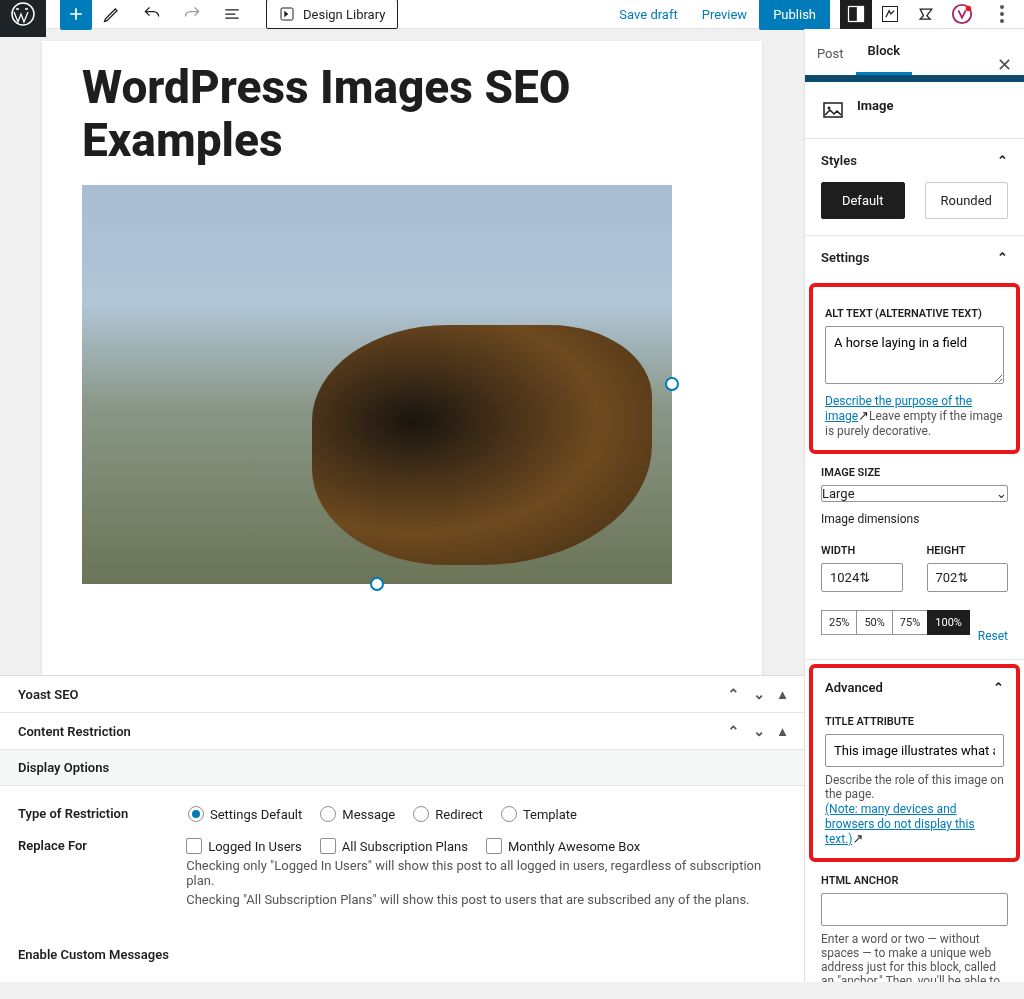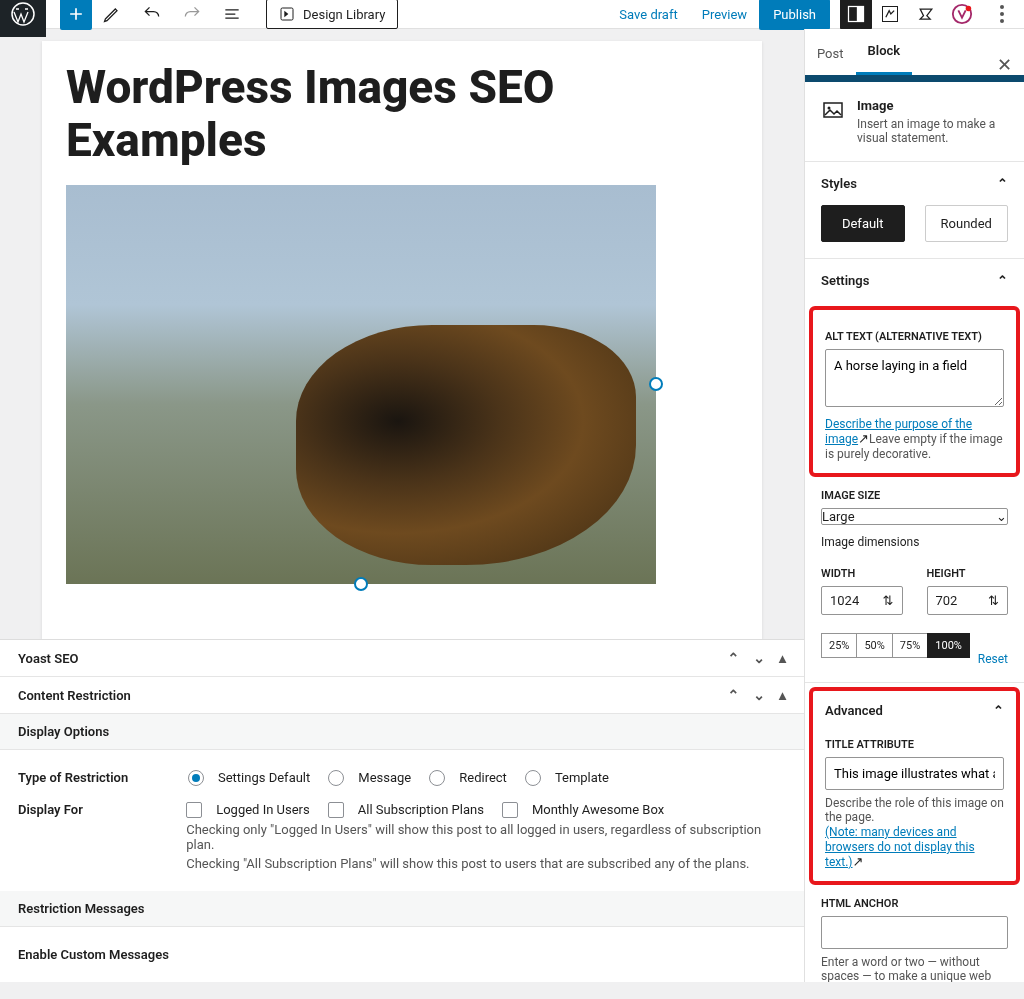--- a/index.html
+++ b/index.html
@@ -17,21 +17,21 @@
 .preview { color: #007cba; padding: 8px 12px; font-size: 13px; }
 .publish { background: #007cba; color: #fff; padding: 8px 14px; font-size: 13px; border-radius: 2px; }
 .settings-btn { width: 32px; height: 32px; background: #1e1e1e; color: #fff; display: flex; align-items: center; justify-content: center; margin-left: 10px; border-radius: 2px; }
 .top-plugin { width: 24px; height: 24px; margin: 0 6px; display:flex; align-items:center; justify-content:center; }
 .kebab { width: 24px; margin: 0 10px; display:flex; align-items:center; justify-content:center; }
 
 
 .layout { display: flex; height: calc(999px - 46px); }
 .editor-col { flex: 1; display: flex; flex-direction: column; overflow: hidden; }
 .canvas-wrap { flex: 1; display: flex; justify-content: center; padding-top: 12px; overflow: hidden; }
-.canvas { width: 720px; background: #fff; box-shadow: 0 1px 3px rgba(0,0,0,0.1); padding: 20px 24px; position: relative; }
+.canvas { width: 720px; background: #fff; box-shadow: 0 1px 3px rgba(0,0,0,0.1); padding: 20px 40px; position: relative; }
 .post-title { font-size: 46px; font-weight: 800; line-height: 1.15; }
 
 
 .block-toolbar { position: absolute; top: 174px; left: 100px; background: #fff; border: 1px solid #1e1e1e; display: flex; height: 38px; align-items: center; }
 .bt-item { width: 38px; height: 38px; display: flex; align-items: center; justify-content: center; border-right: 1px solid #e0e0e0; font-size: 16px; }
 .bt-replace { padding: 0 12px; font-size: 13px; border-left:1px solid #ccc; height:38px; display:flex; align-items:center; }
 .bt-more { width: 38px; display:flex; align-items:center; justify-content:center; border-left:1px solid #ccc; height:38px;}
 
 
 .img-block { margin-top: 18px; width: 590px; height: 399px; position: relative; }
@@ -43,21 +43,21 @@
 
 
 .meta-area { background: #fff; border-top: 1px solid #ddd; }
 .meta-row { display: flex; justify-content: space-between; align-items: center; padding: 10px 18px; border-bottom: 1px solid #e5e5e5; font-size: 13px; font-weight: 600; }
 .meta-row.sub { background: #f6f7f7; font-weight: 600; }
 .chevs { display: flex; gap: 14px; color: #555; font-size:14px; }
 .meta-body { padding: 12px 18px; font-size: 13px; }
 .opt-row { display: flex; align-items: flex-start; padding: 8px 0; }
 .opt-label { width: 170px; font-weight: 600; }
 .radios { display: flex; gap: 18px; flex-wrap: wrap; }
-.radio-item, .check-item { display: flex; align-items: flex-start; gap: 14px; font-weight: 400; }
+.radio-item, .check-item { display: flex; align-items: center; gap: 6px; font-weight: 400; }
 .radio { width: 16px; height: 16px; border: 1px solid #8c8f94; border-radius: 50%; display:inline-flex; align-items:center; justify-content:center; }
 .radio.checked::after { content:''; width: 8px; height: 8px; background: #007cba; border-radius:50%; }
 .checkbox { width: 16px; height: 16px; border: 1px solid #8c8f94; border-radius: 2px; }
 .help-text { color: #555; font-size: 13px; margin-top: 4px; padding-left: 0; }
 
 
 .sidebar { width: 220px; background: #fff; border-left: 1px solid #e0e0e0; overflow-y: auto; font-size: 13px; }
 .tabs { display: flex; align-items: flex-end; border-bottom: 7px solid #0c4a6e; }
 .tab { padding: 14px 12px; font-size: 13px; color: #555; }
 .tab.active { color: #1e1e1e; font-weight: 600; border-bottom: 3px solid #007cba; }
@@ -73,21 +73,21 @@
 .style-btn.active { background: #1e1e1e; color: #fff; border-color: #1e1e1e; }
 .field-label { font-size: 11px; font-weight: 600; text-transform: uppercase; margin: 12px 0 6px; color: #1e1e1e; }
 .textarea { width: 100%; border: 1px solid #949494; padding: 8px; font-size: 13px; resize: vertical; height: 58px; border-radius: 2px; }
 .textinput { width: 100%; border: 1px solid #949494; padding: 8px; font-size: 13px; border-radius: 2px; }
 .select { width: 100%; border: 1px solid #949494; font-size: 13px; border-radius: 2px; background:#fff; display:flex; justify-content:space-between; }
 .link { color: #007cba; text-decoration: underline; font-size: 12px; }
 .help { font-size: 12px; color: #555; }
 .hl-red { border: 4px solid #e8171c; border-radius: 6px; padding: 8px 12px 12px; margin: 4px; }
 .dim-row { display: flex; gap: 24px; }
 .dim-col { flex: 1; }
-.num-input { width: 100%; border: 1px solid #949494; padding: 6px 8px; font-size: 13px; display:flex; justify-content:space-between; border-radius:2px; }
+.num-input { width: 100%; border: 1px solid #949494; padding: 6px 8px; font-size: 13px; display:flex; border-radius:2px; }
 .pct-btns { display: flex; margin-top: 10px; align-items:center; }
 .pct-btn { border: 1px solid #949494; padding: 5px 7px; font-size: 11px; margin-right:-1px; }
 .pct-btn.active { background: #1e1e1e; color: #fff; border-color:#1e1e1e; }
 .reset { margin-left: auto; font-size: 12px; color: #007cba; margin-top: 27px; }
 .dim-head { font-size: 12px; margin: 10px 0 6px; }
 svg { display:block; }
 </style>
 </head>
 <body>
 
@@ -269,44 +269,41 @@
                 <span class="radio"></span>
                 <span>Redirect</span>
               </label>
             <label class="radio-item">
                 <span class="radio"></span>
                 <span>Template</span>
               </label>
           </div>
         </div>
         <div class="opt-row">
-          <div class="opt-label">Display For</div>
+          <div class="opt-label">Replace For</div>
           <div>
             <div class="radios">
               <label class="check-item">
                   <span class="checkbox"></span>
                   <span>Logged In Users</span>
                 </label>
               <label class="check-item">
                   <span class="checkbox"></span>
                   <span>All Subscription Plans</span>
                 </label>
               <label class="check-item">
                   <span class="checkbox"></span>
                   <span>Monthly Awesome Box</span>
                 </label>
             </div>
             <div class="help-text">Checking only "Logged In Users" will show this post to all logged in users, regardless of subscription plan.</div>
             <div class="help-text">Checking "All Subscription Plans" will show this post to users that are subscribed any of the plans.</div>
           </div>
         </div>
       </div>
-      <div class="meta-row sub">
-        <span>Restriction Messages</span>
-      </div>
       <div class="meta-body">
         <div class="opt-row">
           <div class="opt-label">Enable Custom Messages</div>
         </div>
       </div>
     </div>
   </div>
 
   <div class="sidebar">
     <div class="tabs">
@@ -317,21 +314,20 @@
     <div class="block-desc">
       <div>
           <svg width="24" height="24" viewBox="0 0 24 24">
             <rect x="3" y="5" width="18" height="14" fill="none" stroke="#1e1e1e" stroke-width="1.5"></rect>
             <circle cx="8" cy="10" r="1.5" fill="#1e1e1e"></circle>
             <path d="M4 17l5-5 4 4 3-3 4 4" fill="none" stroke="#1e1e1e" stroke-width="1.5"></path>
           </svg>
         </div>
       <div class="bd-text">
         <h4>Image</h4>
-        <p>Insert an image to make a visual statement.</p>
       </div>
     </div>
 
     <div class="panel">
       <div class="panel-head">
           <span>Styles</span>
           <span>⌃</span>
         </div>
       <div class="panel-body">
         <div class="style-btns">

